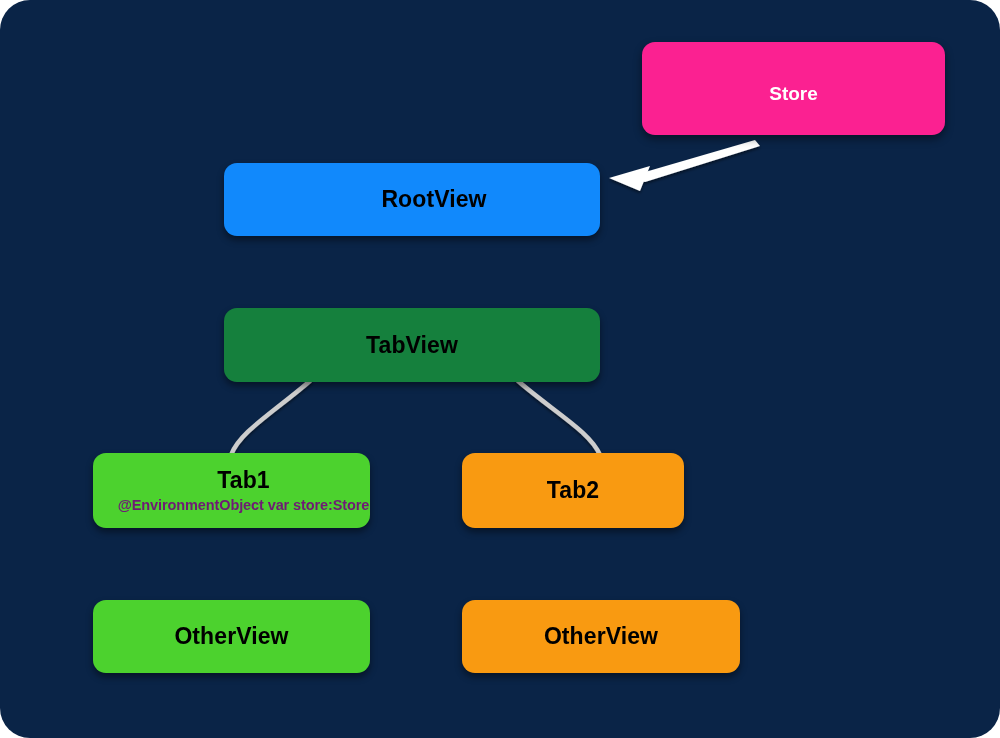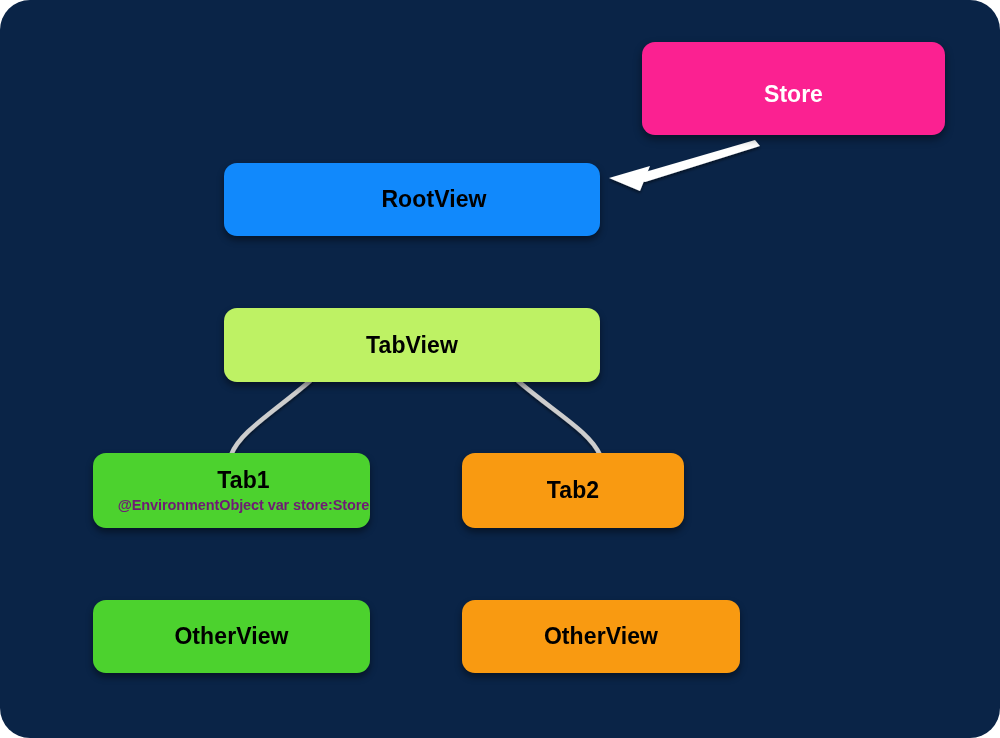--- a/index.html
+++ b/index.html
@@ -71,21 +71,21 @@
     border-radius: 13px;
     box-shadow: 0 4px 8px rgba(0,0,0,0.45);
     display: flex;
     flex-direction: column;
     align-items: center;
     justify-content: center;
     box-sizing: border-box;
     text-align: center;
   }
   .legend-line {
-    font-size: 23px;
+    font-size: 19px;
     font-weight: bold;
     color: #ffffff;
     line-height: 1.28;
     white-space: nowrap;
     margin-top: 12px;
   }
 </style>
 </head>
 <body>
 
@@ -115,21 +115,21 @@
   </svg>
 
   <div class="legend-box" style="left:642px; top:42px; width:303px; height:93px; background:#fb2191;">
     <div class="legend-line">Store</div>
   </div>
 
   <div class="node" style="left:224px; top:163px; width:376px; height:73px; background:#1189fc;padding-left:44px;">
     <div class="node-title">RootView</div>
   </div>
 
-  <div class="node" style="left:224px; top:308px; width:376px; height:74px; background:#bef264;">
+  <div class="node" style="left:224px; top:308px; width:376px; height:74px; background:#15803d;">
     <div class="node-title">TabView</div>
   </div>
 
   <div class="node" style="left:93px; top:453px; width:277px; height:75px; background:#4cd22e;padding-left:24px;">
     <div class="node-title">Tab1</div>
     <div class="node-sub">@EnvironmentObject var store:Store</div>
   </div>
 
   <div class="node" style="left:462px; top:453px; width:222px; height:75px; background:#f99a11;">
     <div class="node-title">Tab2</div>

